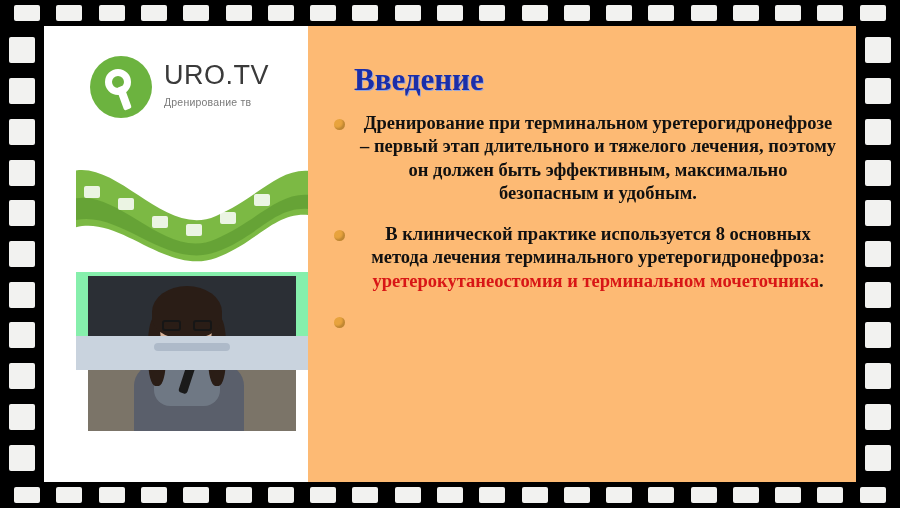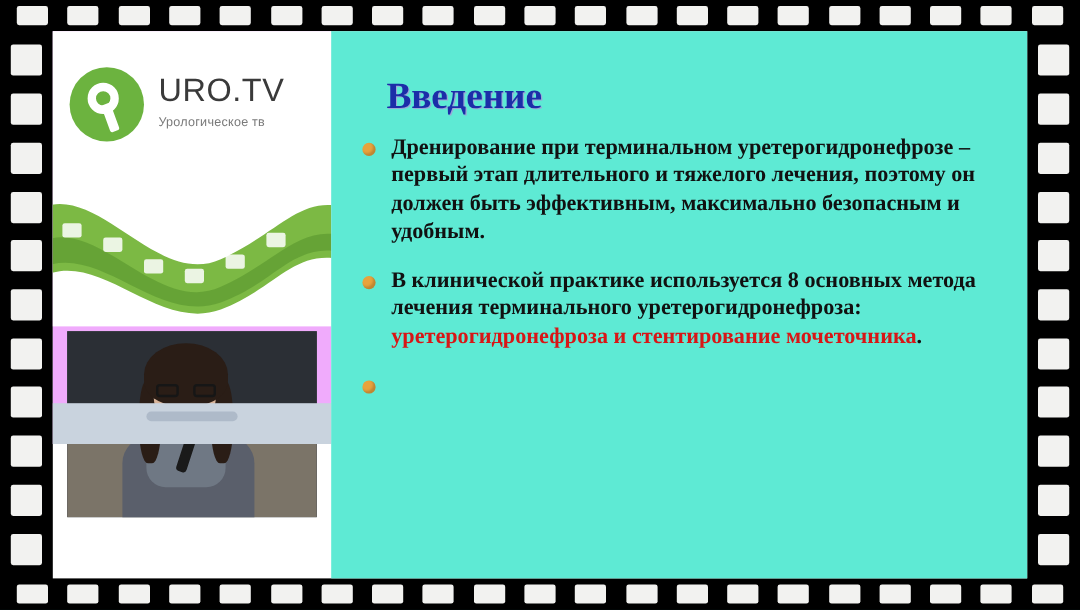--- a/index.html
+++ b/index.html
@@ -72,22 +72,23 @@
     height: 456px;
     background: #ffffff;
     display: flex;
   }
 
   
   #left-col {
     width: 232px;
     height: 344px;
     position: relative;
-    background: #f0abfc;
+    background: #86efac;
     flex: 0 0 232px;
+    margin-left: 32px;
   }
   .logo-panel {
     position: relative;
     width: 232px;
     height: 246px;
     background: #ffffff;
     overflow: hidden;
   }
   .logo-row {
     position: absolute;
@@ -286,21 +287,21 @@
     width: 76px;
     height: 8px;
     background: #aebac9;
     border-radius: 4px;
   }
 
   
   #slide {
     flex: 1 1 auto;
     height: 456px;
-    background: #5eead4;
+    background: #fdba74;
     position: relative;
     box-sizing: border-box;
     padding: 30px 18px 10px 24px;
   }
   .slide-title {
     font-family: "Liberation Serif", serif;
     font-weight: bold;
     font-size: 31px;
     color: #1b2ea8;
     text-shadow: 1px 1px 0 #9aa6d8;
@@ -313,20 +314,21 @@
   }
   ul.bullets > li {
     position: relative;
     padding-left: 26px;
     margin-bottom: 17px;
     font-family: "Liberation Serif", serif;
     font-weight: bold;
     font-size: 18.5px;
     line-height: 1.27;
     color: #111111;
+    text-align: center;
   }
   ul.bullets > li .dot {
     position: absolute;
     left: 2px;
     top: 7px;
     width: 11px;
     height: 11px;
     border-radius: 50%;
     background: #e8a33d;
     box-shadow: inset -2px -2px 2px rgba(0,0,0,0.18);
@@ -418,21 +420,21 @@
 
   <div id="content">
 
     <div id="left-col">
 
       <div class="logo-panel">
         <div class="logo-row">
           <div class="logo-mark"></div>
           <div class="logo-text">
             <div class="logo-title">URO.TV</div>
-            <div class="logo-sub">Урологическое тв</div>
+            <div class="logo-sub">Дренирование тв</div>
           </div>
         </div>
 
         <svg class="ribbon" viewBox="0 0 250 130">
           <path d="M-5,30 C45,0 95,95 150,70 C195,50 215,18 250,26 L250,70 C210,62 195,95 150,112 C95,132 45,55 -5,88 Z" fill="#7cb944"></path>
           <path d="M-5,58 C45,28 95,118 150,93 C195,73 215,42 250,50 L250,64 C210,56 195,90 150,106 C95,126 45,50 -5,80 Z" fill="#5f9c31" opacity="0.75"></path>
           <g fill="#ffffff" opacity="0.85">
             <rect x="18" y="40" width="16" height="12" rx="2"></rect>
             <rect x="52" y="52" width="16" height="12" rx="2"></rect>
             <rect x="86" y="70" width="16" height="12" rx="2"></rect>
@@ -469,21 +471,21 @@
     <div id="slide">
       <div class="slide-title">Введение</div>
 
       <ul class="bullets">
         <li>
           <span class="dot"></span>
           <span>Дренирование при терминальном уретерогидронефрозе – первый этап длительного и тяжелого лечения, поэтому он должен быть эффективным, максимально безопасным и удобным.</span>
         </li>
         <li>
           <span class="dot"></span>
-          <span>В клинической практике используется 8 основных метода лечения терминального уретерогидронефроза: </span><span class="hl">уретерогидронефроза и стентирование мочеточника</span><span>.</span>
+          <span>В клинической практике используется 8 основных метода лечения терминального уретерогидронефроза: </span><span class="hl">уретерокутанеостомия и терминальном мочеточника</span><span>.</span>
         </li>
         <li>
           <span class="dot"></span>
         </li>
       </ul>
     </div>
 
   </div>
 </div>
 

